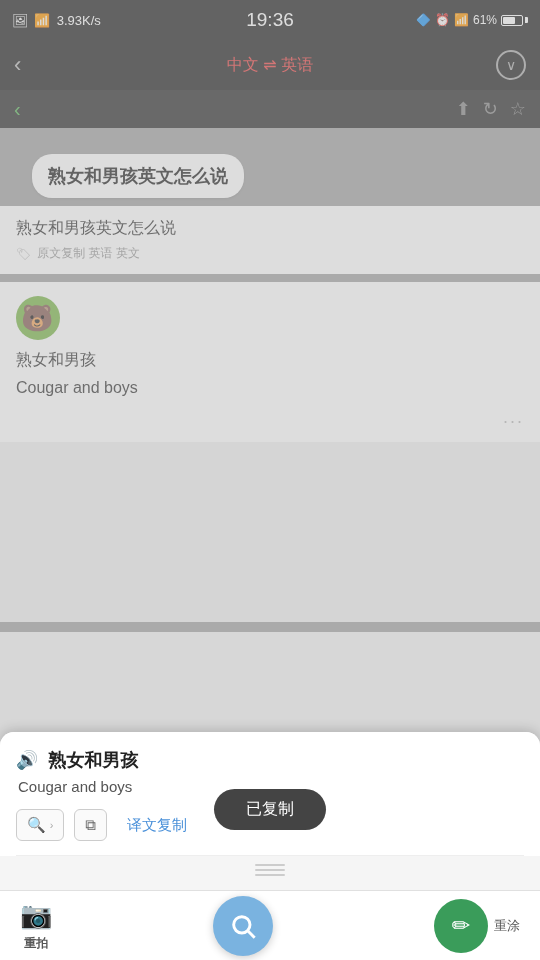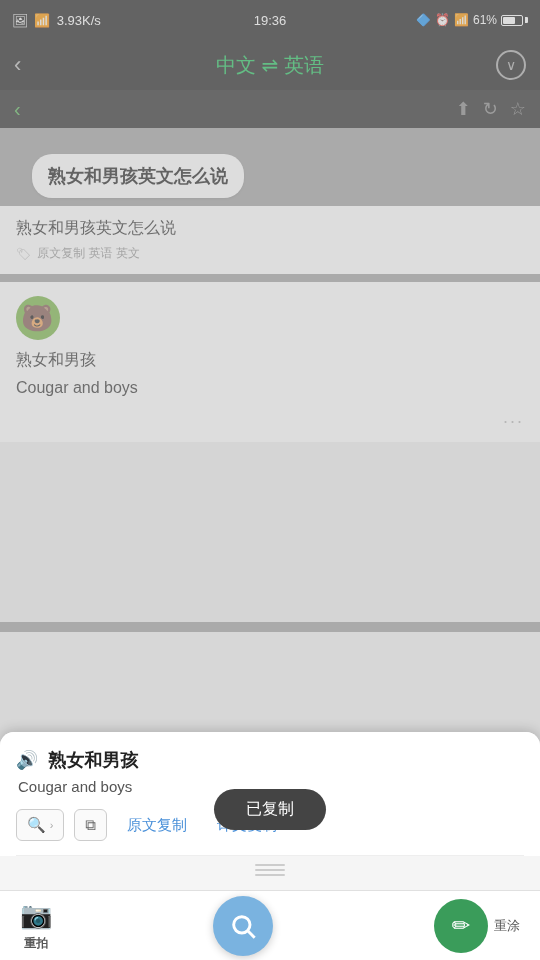--- a/index.html
+++ b/index.html
@@ -35,43 +35,43 @@
     .status-bar-right {
       display: flex;
       align-items: center;
       gap: 4px;
       font-size: 12px;
     }
     .status-bar-center {
       position: absolute;
       left: 50%;
       transform: translateX(-50%);
-      font-size: 13px;
+      font-size: 19px;
     }
 
     
     .nav-bar {
       width: 100%;
       height: 50px;
       background: #222;
       display: flex;
       align-items: center;
       justify-content: space-between;
       padding: 0 14px;
       position: relative;
       z-index: 10;
     }
     .nav-back {
       color: #bbb;
       font-size: 22px;
       cursor: pointer;
     }
     .nav-title {
-      color: #22c55e;
-      font-size: 20px;
+      color: #ef4444;
+      font-size: 16px;
       font-weight: 500;
       position: absolute;
       left: 50%;
       transform: translateX(-50%);
     }
     .nav-right-icon {
       width: 30px;
       height: 30px;
       border: 2px solid #aaa;
       border-radius: 50%;
@@ -520,21 +520,20 @@
 
       <div class="search-action-btn">
         <span>🔍</span>
         <span class="chevron">›</span>
       </div>
 
       <div class="copy-icon-btn">
         <span>⧉</span>
       </div>
 
-      <div class="text-action-btn">原文复制</div>
 
       <div class="text-action-btn">译文复制</div>
     </div>
   </div>
   <div class="panel-handle-area">
     <div class="handle-lines">
       <div class="handle-line"></div>
       <div class="handle-line"></div>
       <div class="handle-line"></div>
     </div>

